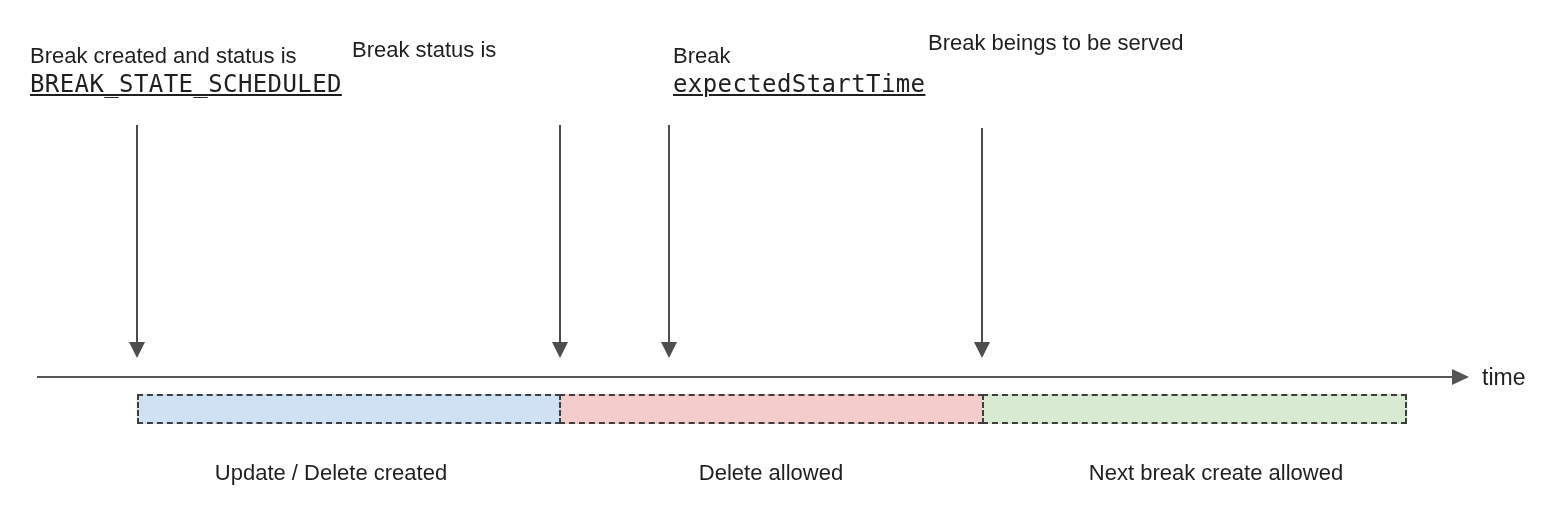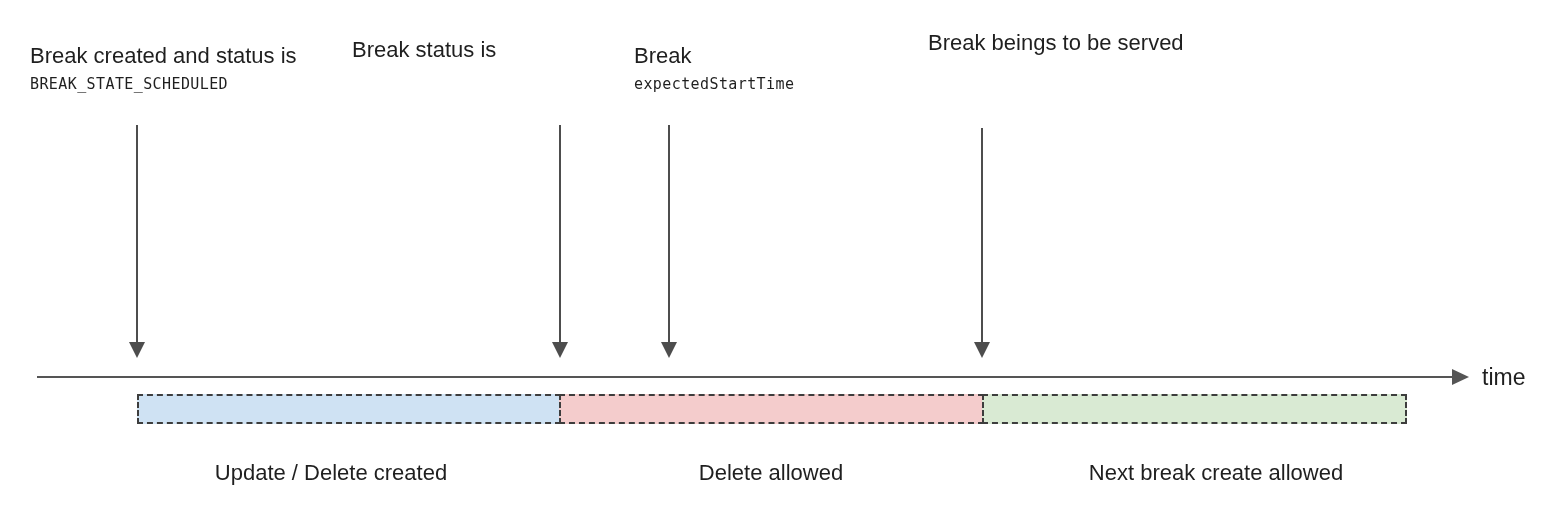--- a/index.html
+++ b/index.html
@@ -9,22 +9,23 @@
     height: 520px;
     background: #ffffff;
     overflow: hidden;
     font-family: "Liberation Sans", sans-serif;
     color: #1f1f1f;
   }
   .ann { position: absolute; }
   .ann .line { font-size: 22px; line-height: 29px; white-space: pre; }
   .ann .mono {
     font-family: "DejaVu Sans Mono", "Liberation Mono", monospace;
-    font-size: 15px;
+    font-size: 24px;
     letter-spacing: 0.4px;
+    text-decoration: underline;
   }
   .v-arrow { position: absolute; width: 16px; }
   .v-arrow .shaft {
     position: absolute; left: 7px; top: 0; width: 2px; background: #4d4d4d;
   }
   .v-arrow .head {
     position: absolute; left: 0; bottom: 0;
     width: 0; height: 0;
     border-left: 8px solid transparent;
     border-right: 8px solid transparent;
@@ -63,21 +64,21 @@
 
   <div class="ann" style="left:30px; top:41px">
     <div class="line">Break created and status is</div>
     <div class="line mono">BREAK_STATE_SCHEDULED</div>
   </div>
 
   <div class="ann" style="left:352px; top:35px">
     <div class="line">Break status is</div>
   </div>
 
-  <div class="ann" style="left:634px; top:41px">
+  <div class="ann" style="left:673px; top:41px">
     <div class="line">Break</div>
     <div class="line mono">expectedStartTime</div>
   </div>
 
   <div class="ann" style="left:928px; top:28px">
     <div class="line">Break beings to be served</div>
   </div>
 
   <div class="v-arrow" style="left:129px; top:125px; height:233px">
     <div class="shaft" style="height:217px"></div>

